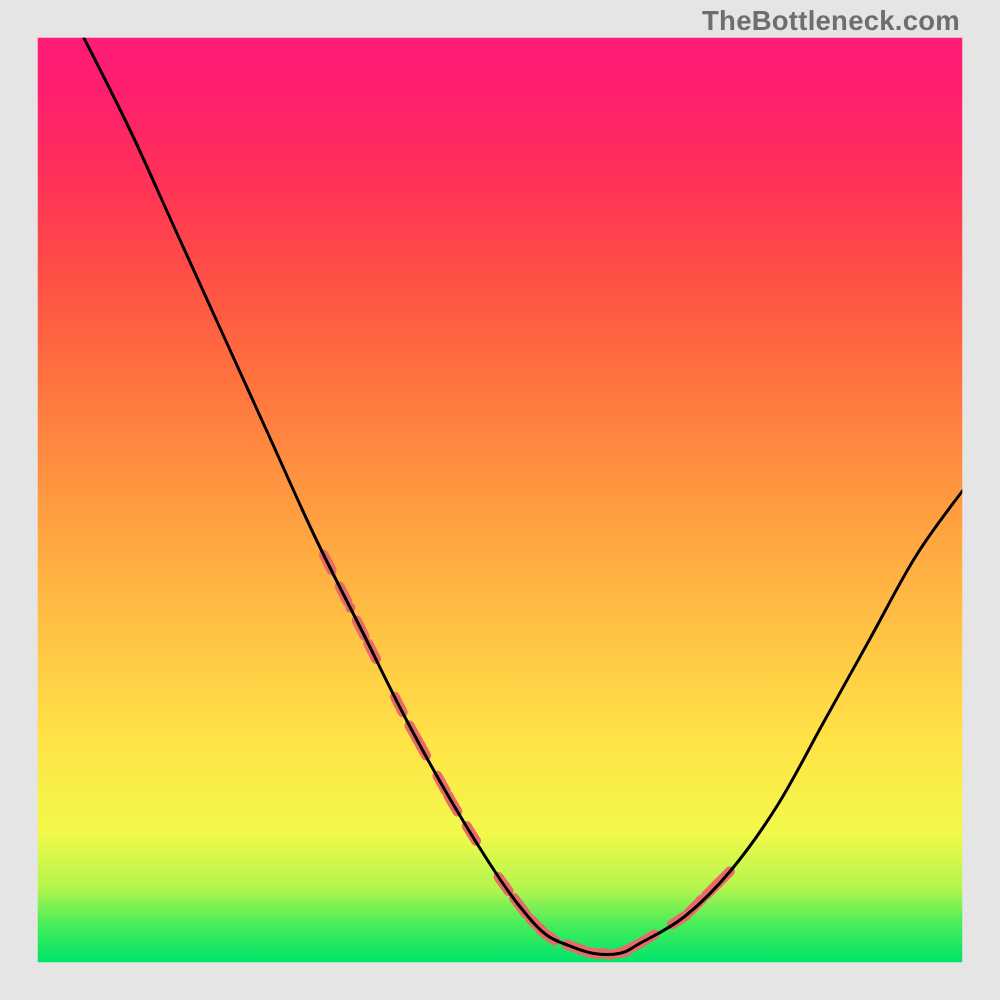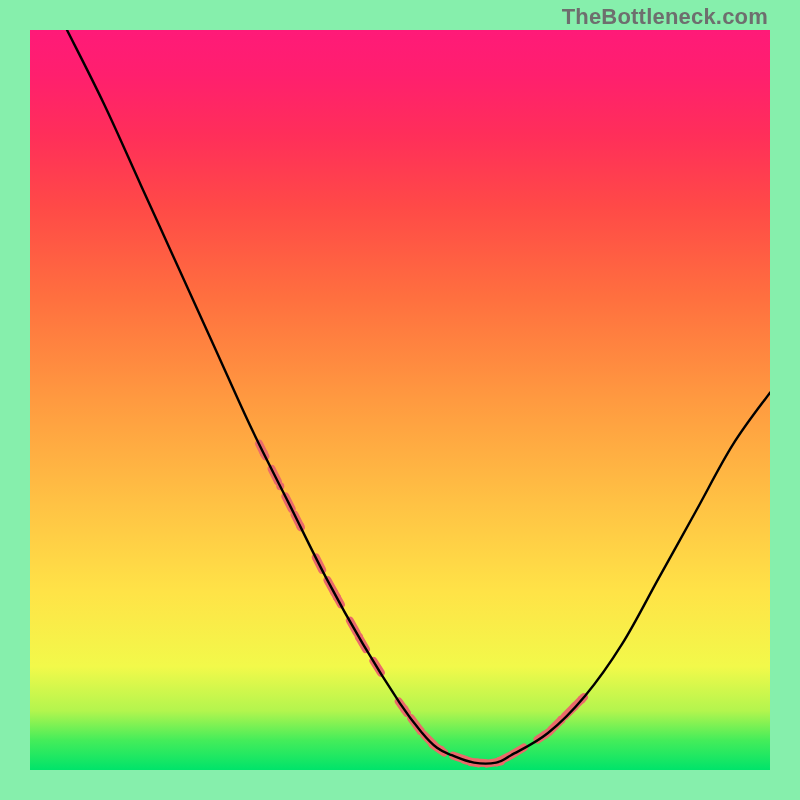--- a/index.html
+++ b/index.html
@@ -10,21 +10,21 @@
     background: #000;
     overflow: hidden;
     font-family: Arial, Helvetica, sans-serif;
   }
   .frame {
     position: absolute;
     left: 0;
     top: 0;
     width: 800px;
     height: 800px;
-    background: #86efac;
+    background: #e5e5e5;
   }
   .plot-area {
     position: absolute;
     left: 30px;
     top: 30px;
     width: 740px;
     height: 740px;
     overflow: hidden;
   }
   

